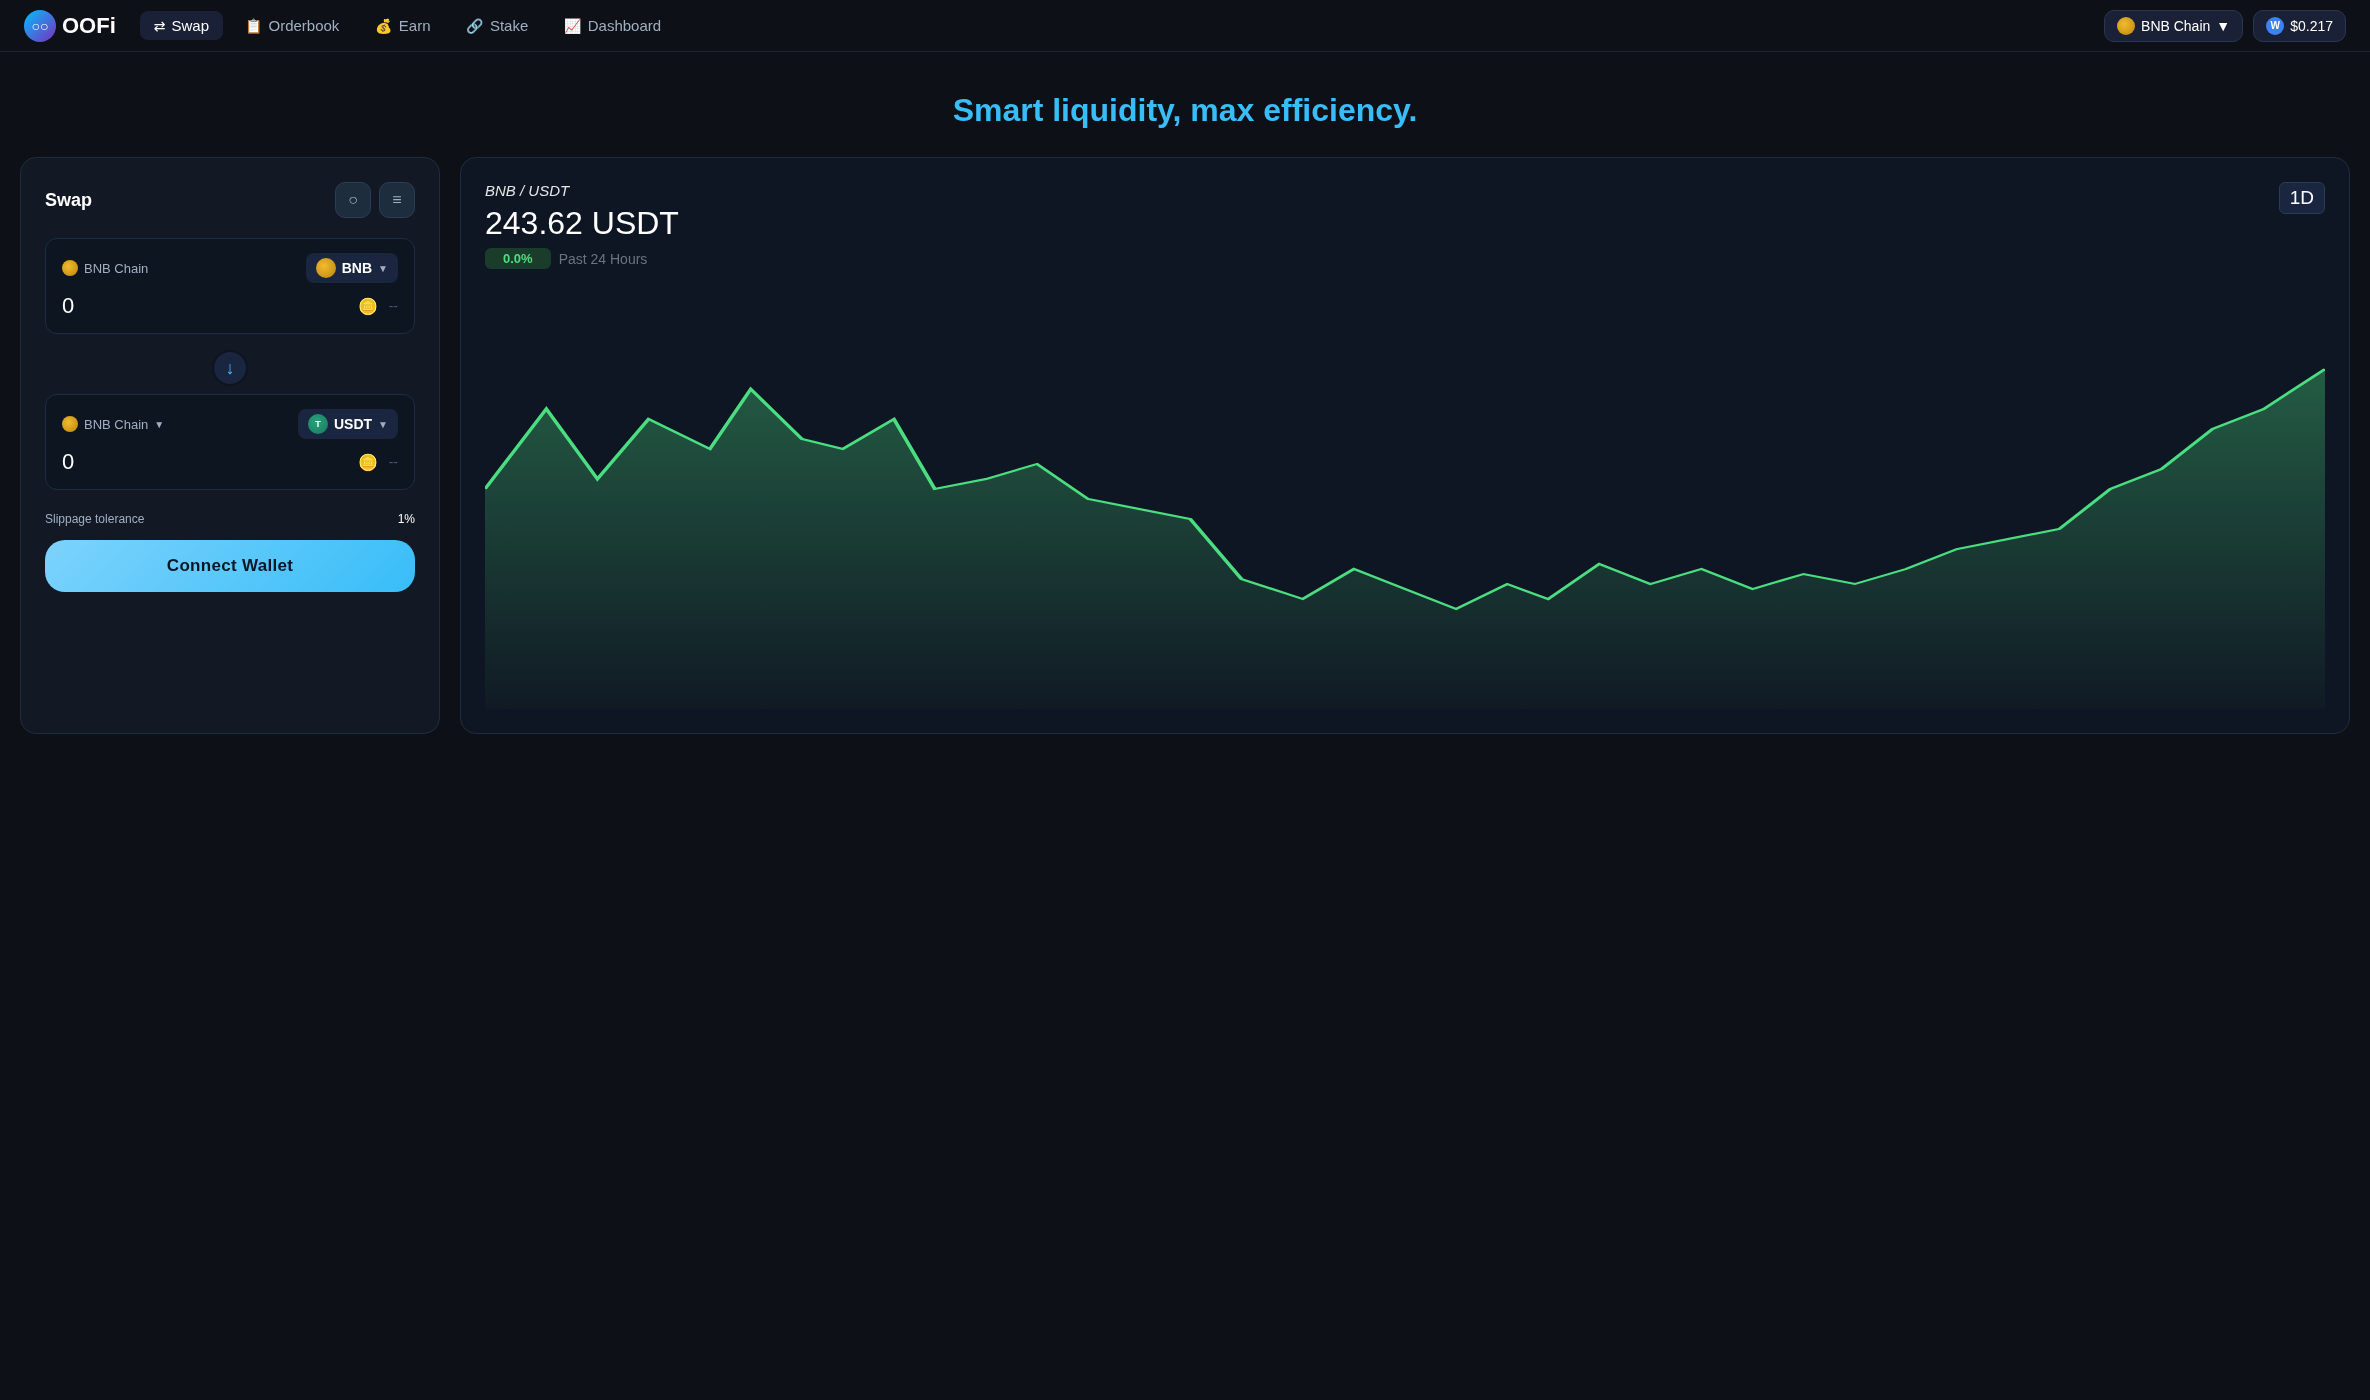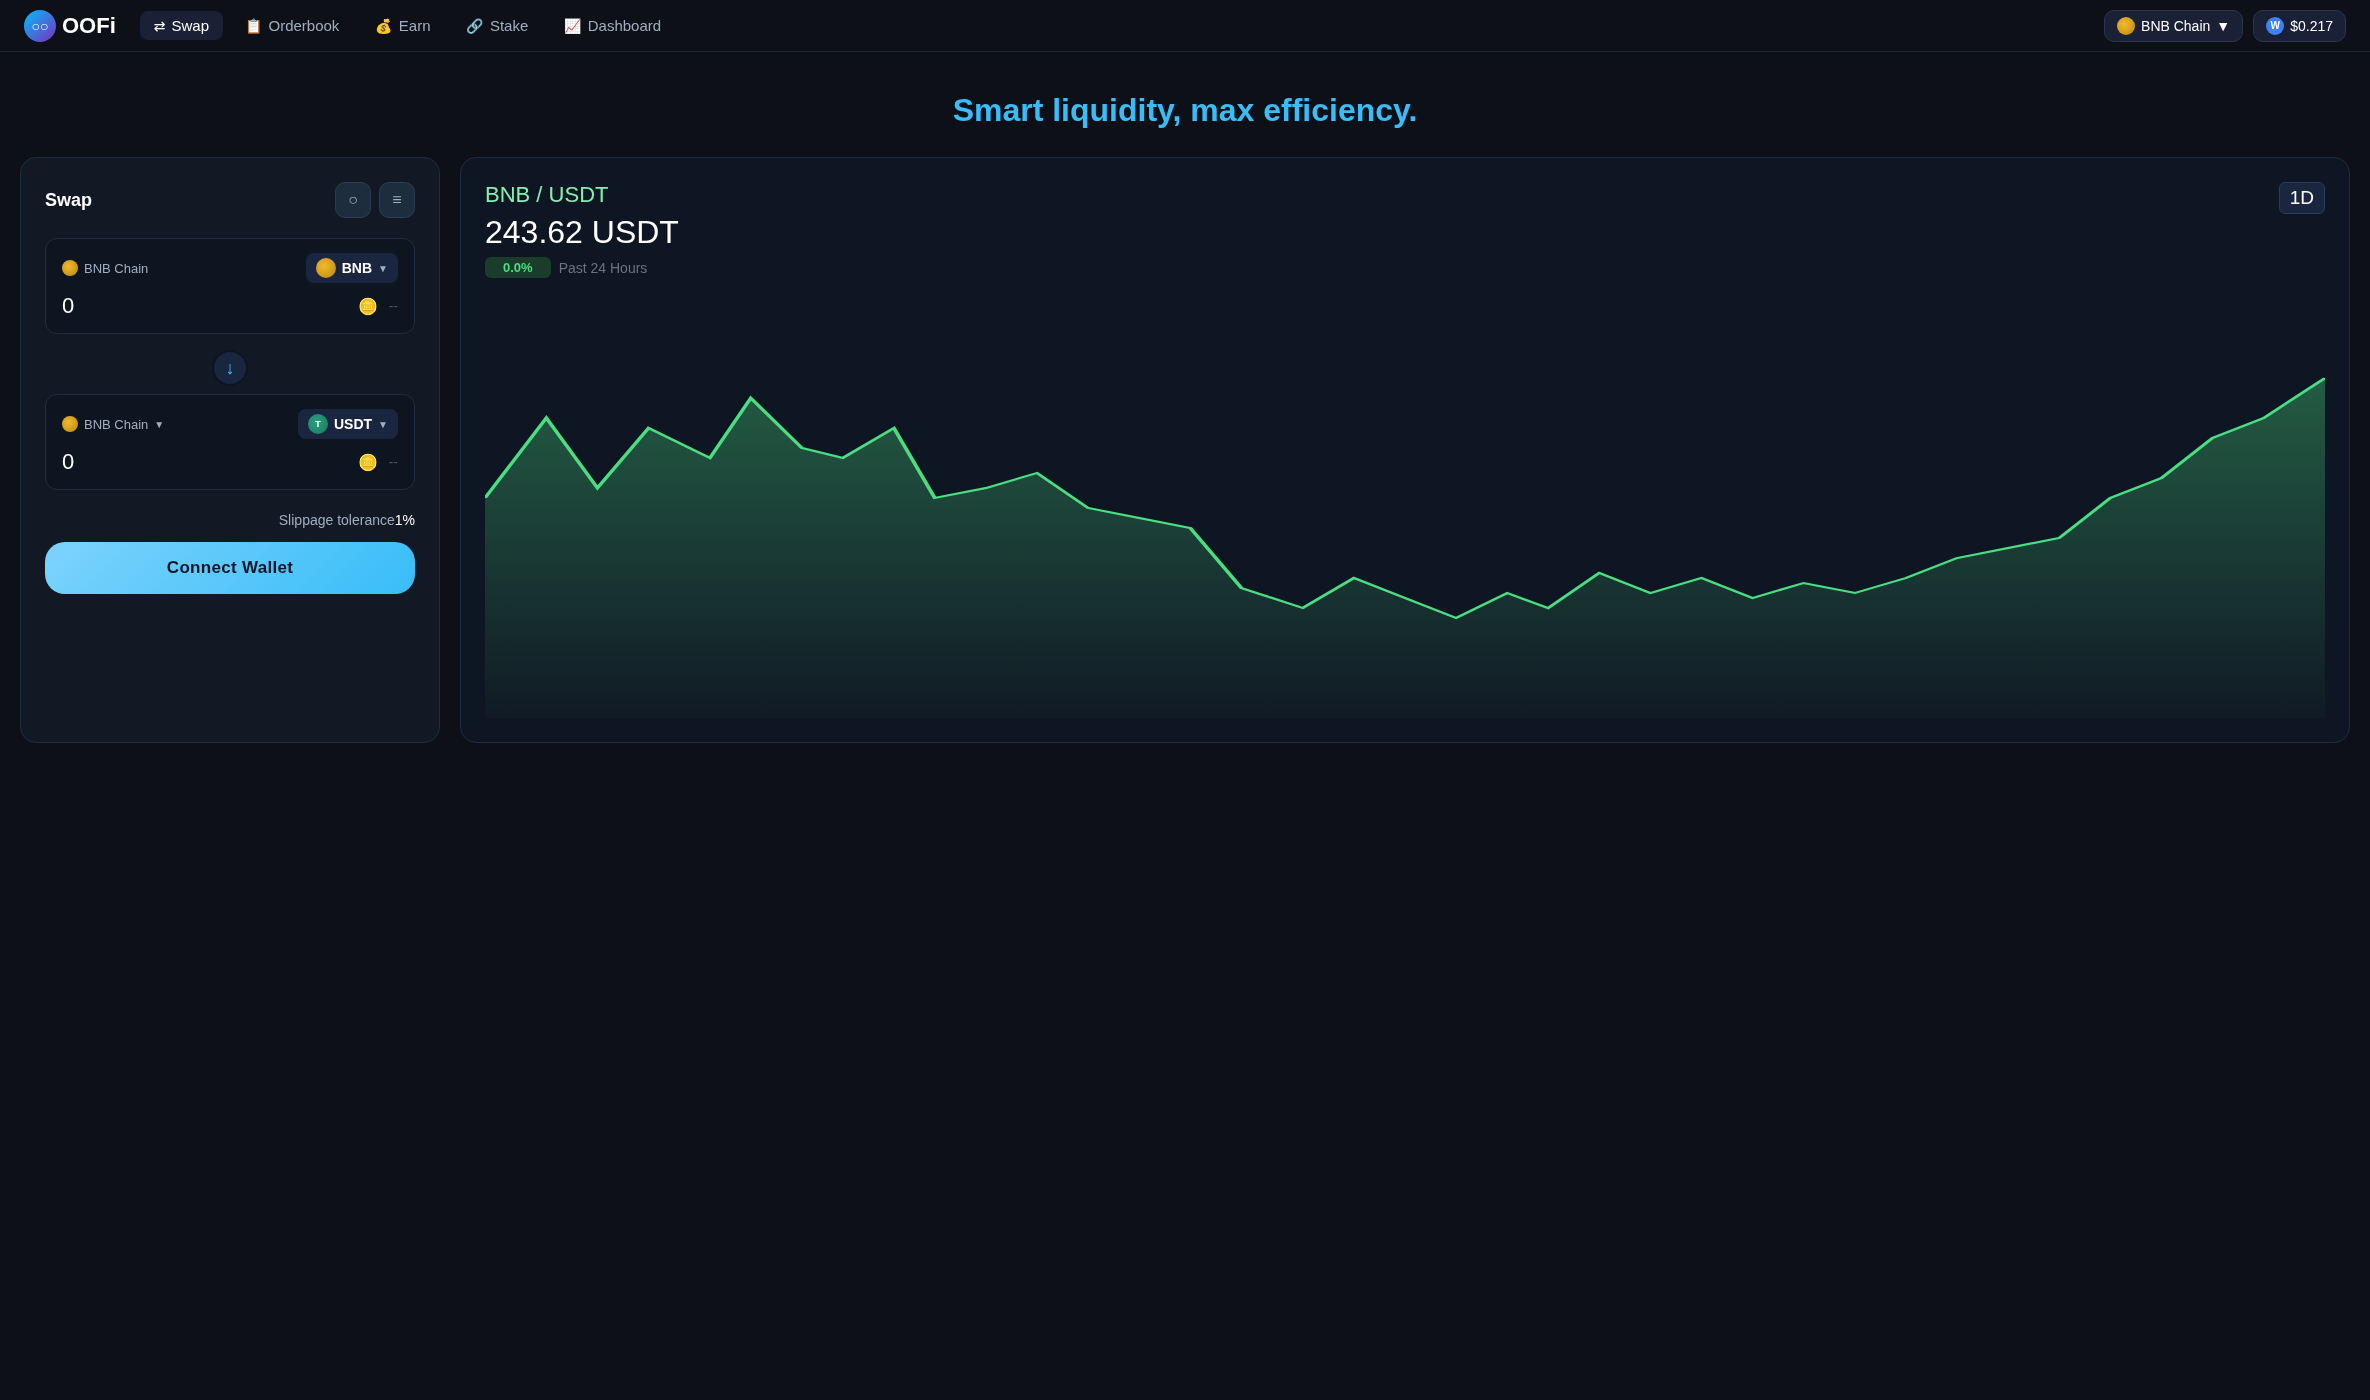--- a/index.html
+++ b/index.html
@@ -245,24 +245,24 @@
       display: flex; align-items: center; justify-content: center;
       font-size: 18px;
       color: #38bdf8;
       cursor: pointer;
       border: 2px solid #0d1520;
     }
 
     
     .slippage-row {
       display: flex;
-      justify-content: flex-end;
+      justify-content: space-between;
       align-items: center;
       padding: 14px 0 6px;
-      font-size: 14px;
+      font-size: 12px;
       color: #a0aec0;
     }
     .slippage-val { color: #fff; font-weight: 500; }
 
     
     .connect-btn {
       width: 100%;
       padding: 16px;
       border-radius: 20px;
       background: linear-gradient(135deg, #7dd3fc, #38bdf8);
@@ -286,23 +286,24 @@
       overflow: hidden;
       position: relative;
     }
     .chart-header {
       display: flex;
       justify-content: space-between;
       align-items: flex-start;
       margin-bottom: 8px;
     }
     .chart-pair {
-      font-size: 22px;
-      color: #86efac;
+      font-size: 15px;
+      color: #e5e5e5;
       margin-bottom: 6px;
+      font-style: italic;
     }
     .chart-price {
       font-size: 32px;
       font-weight: 400;
       color: #fff;
       margin-bottom: 6px;
     }
     .chart-change-row {
       display: flex;
       align-items: center;

